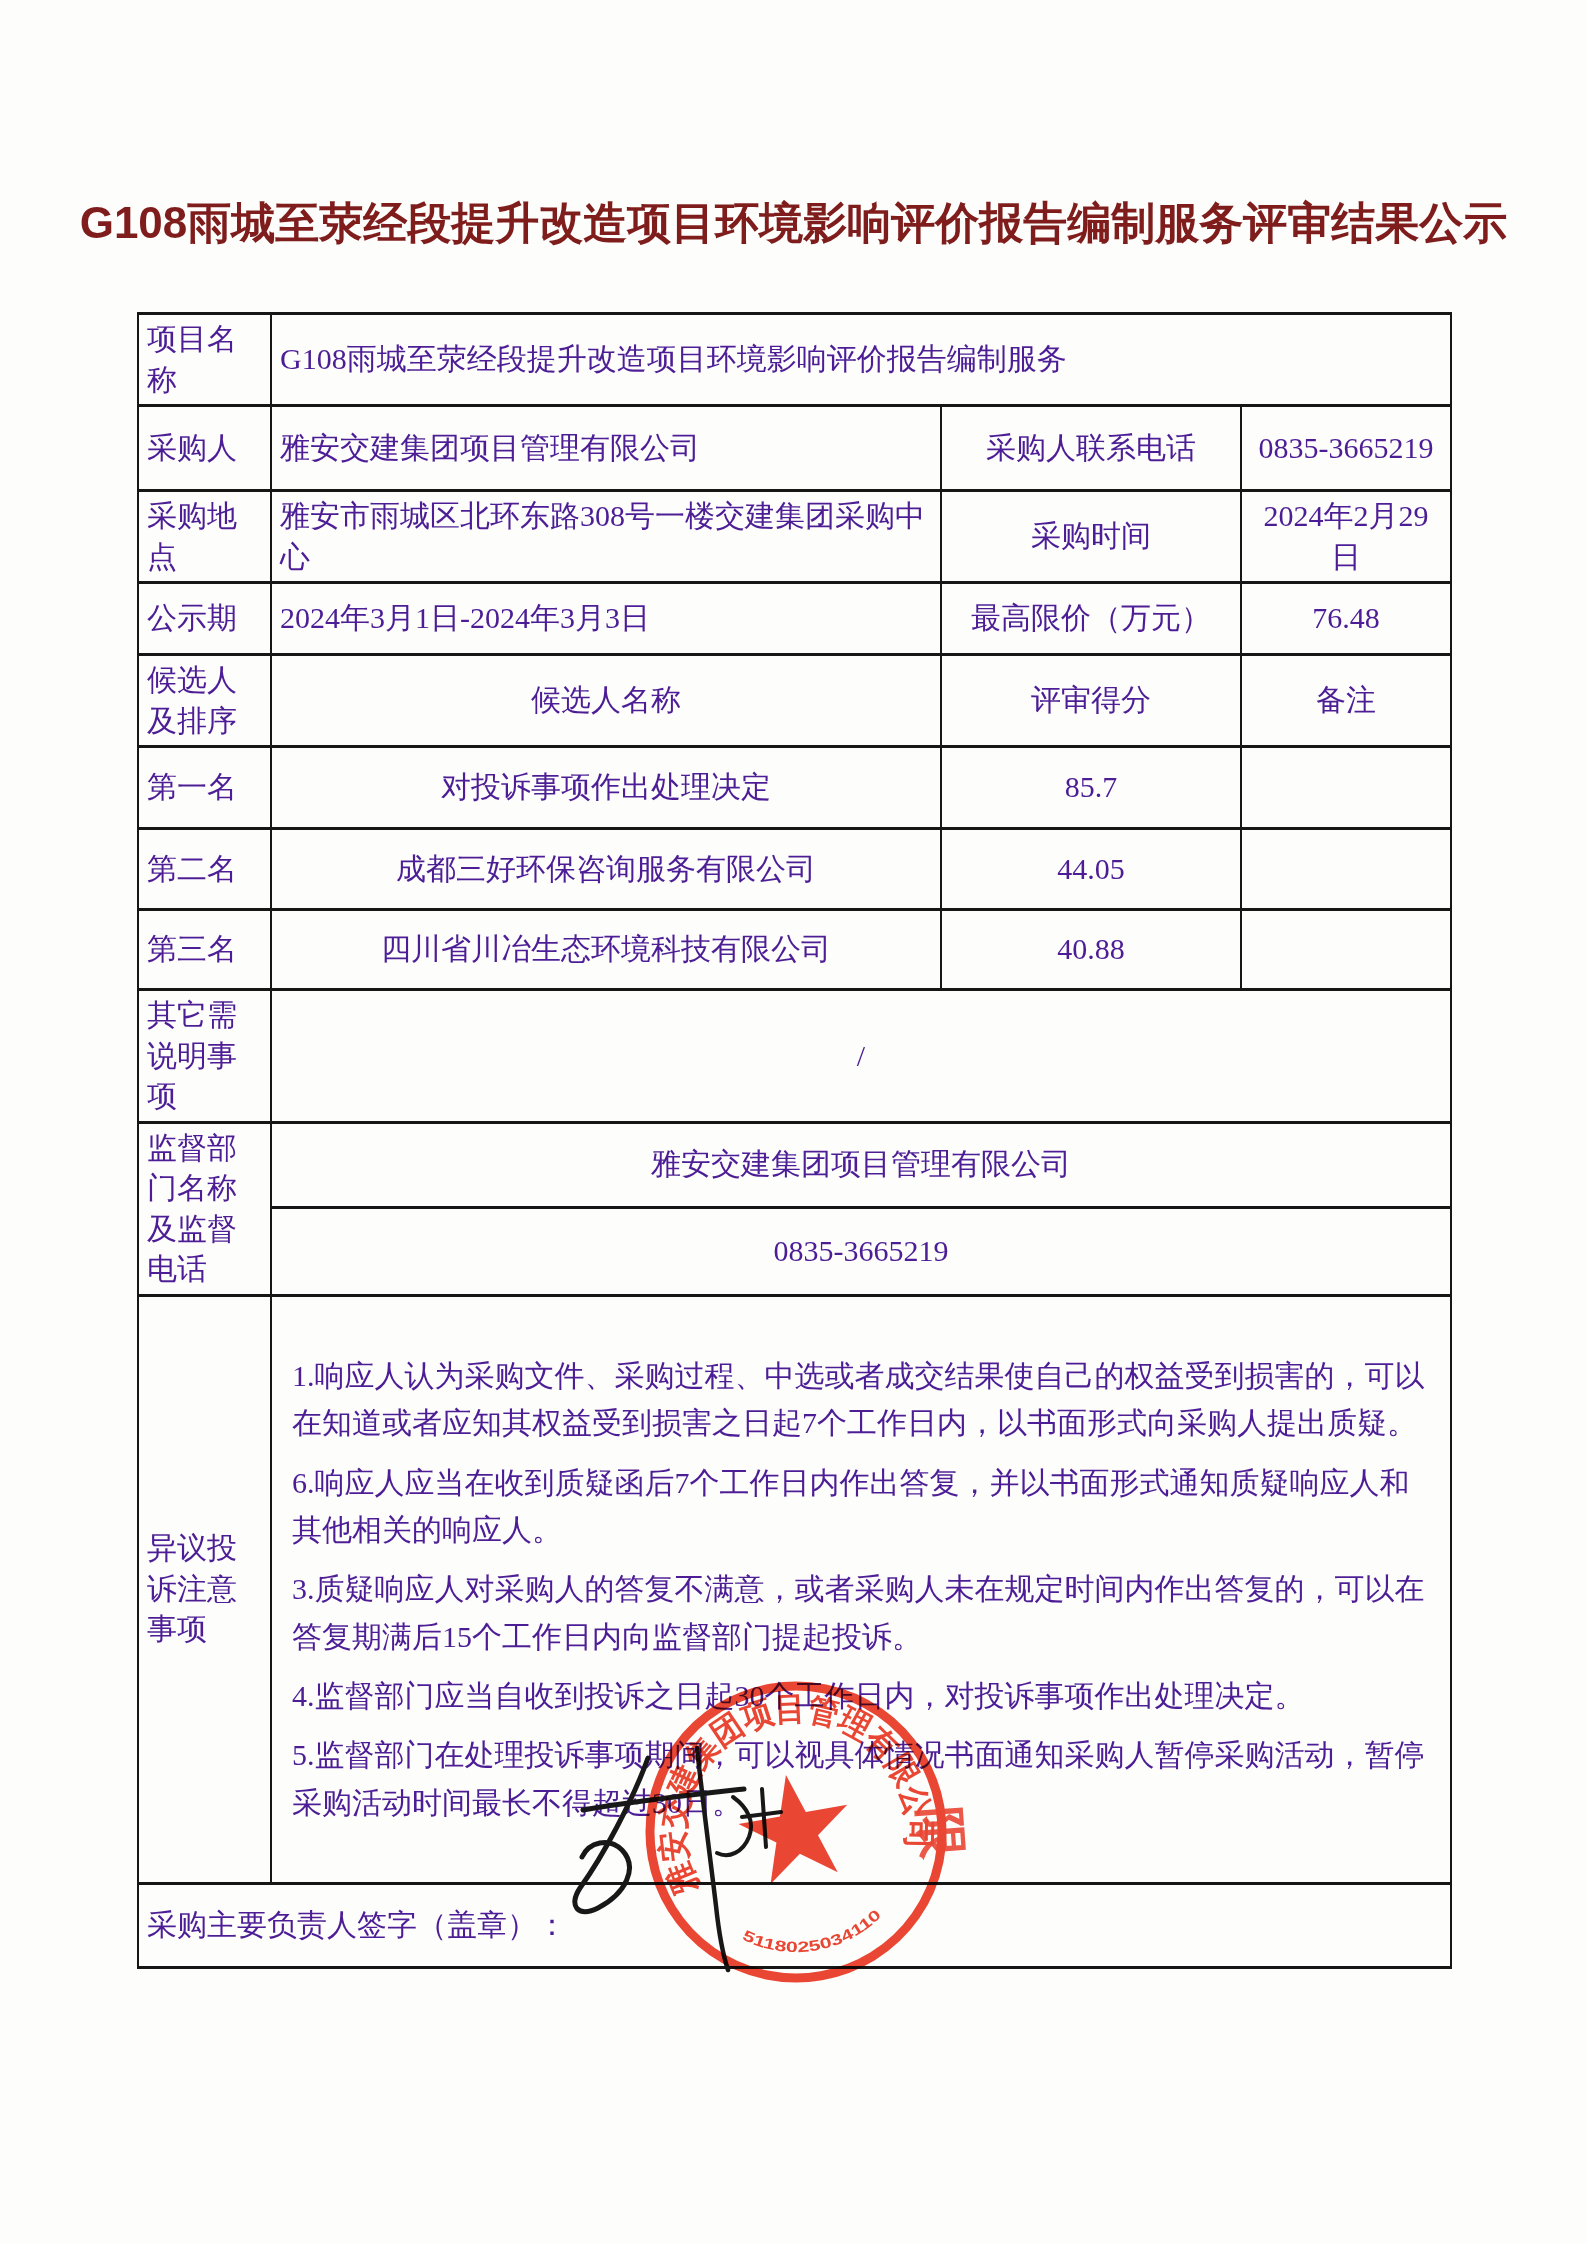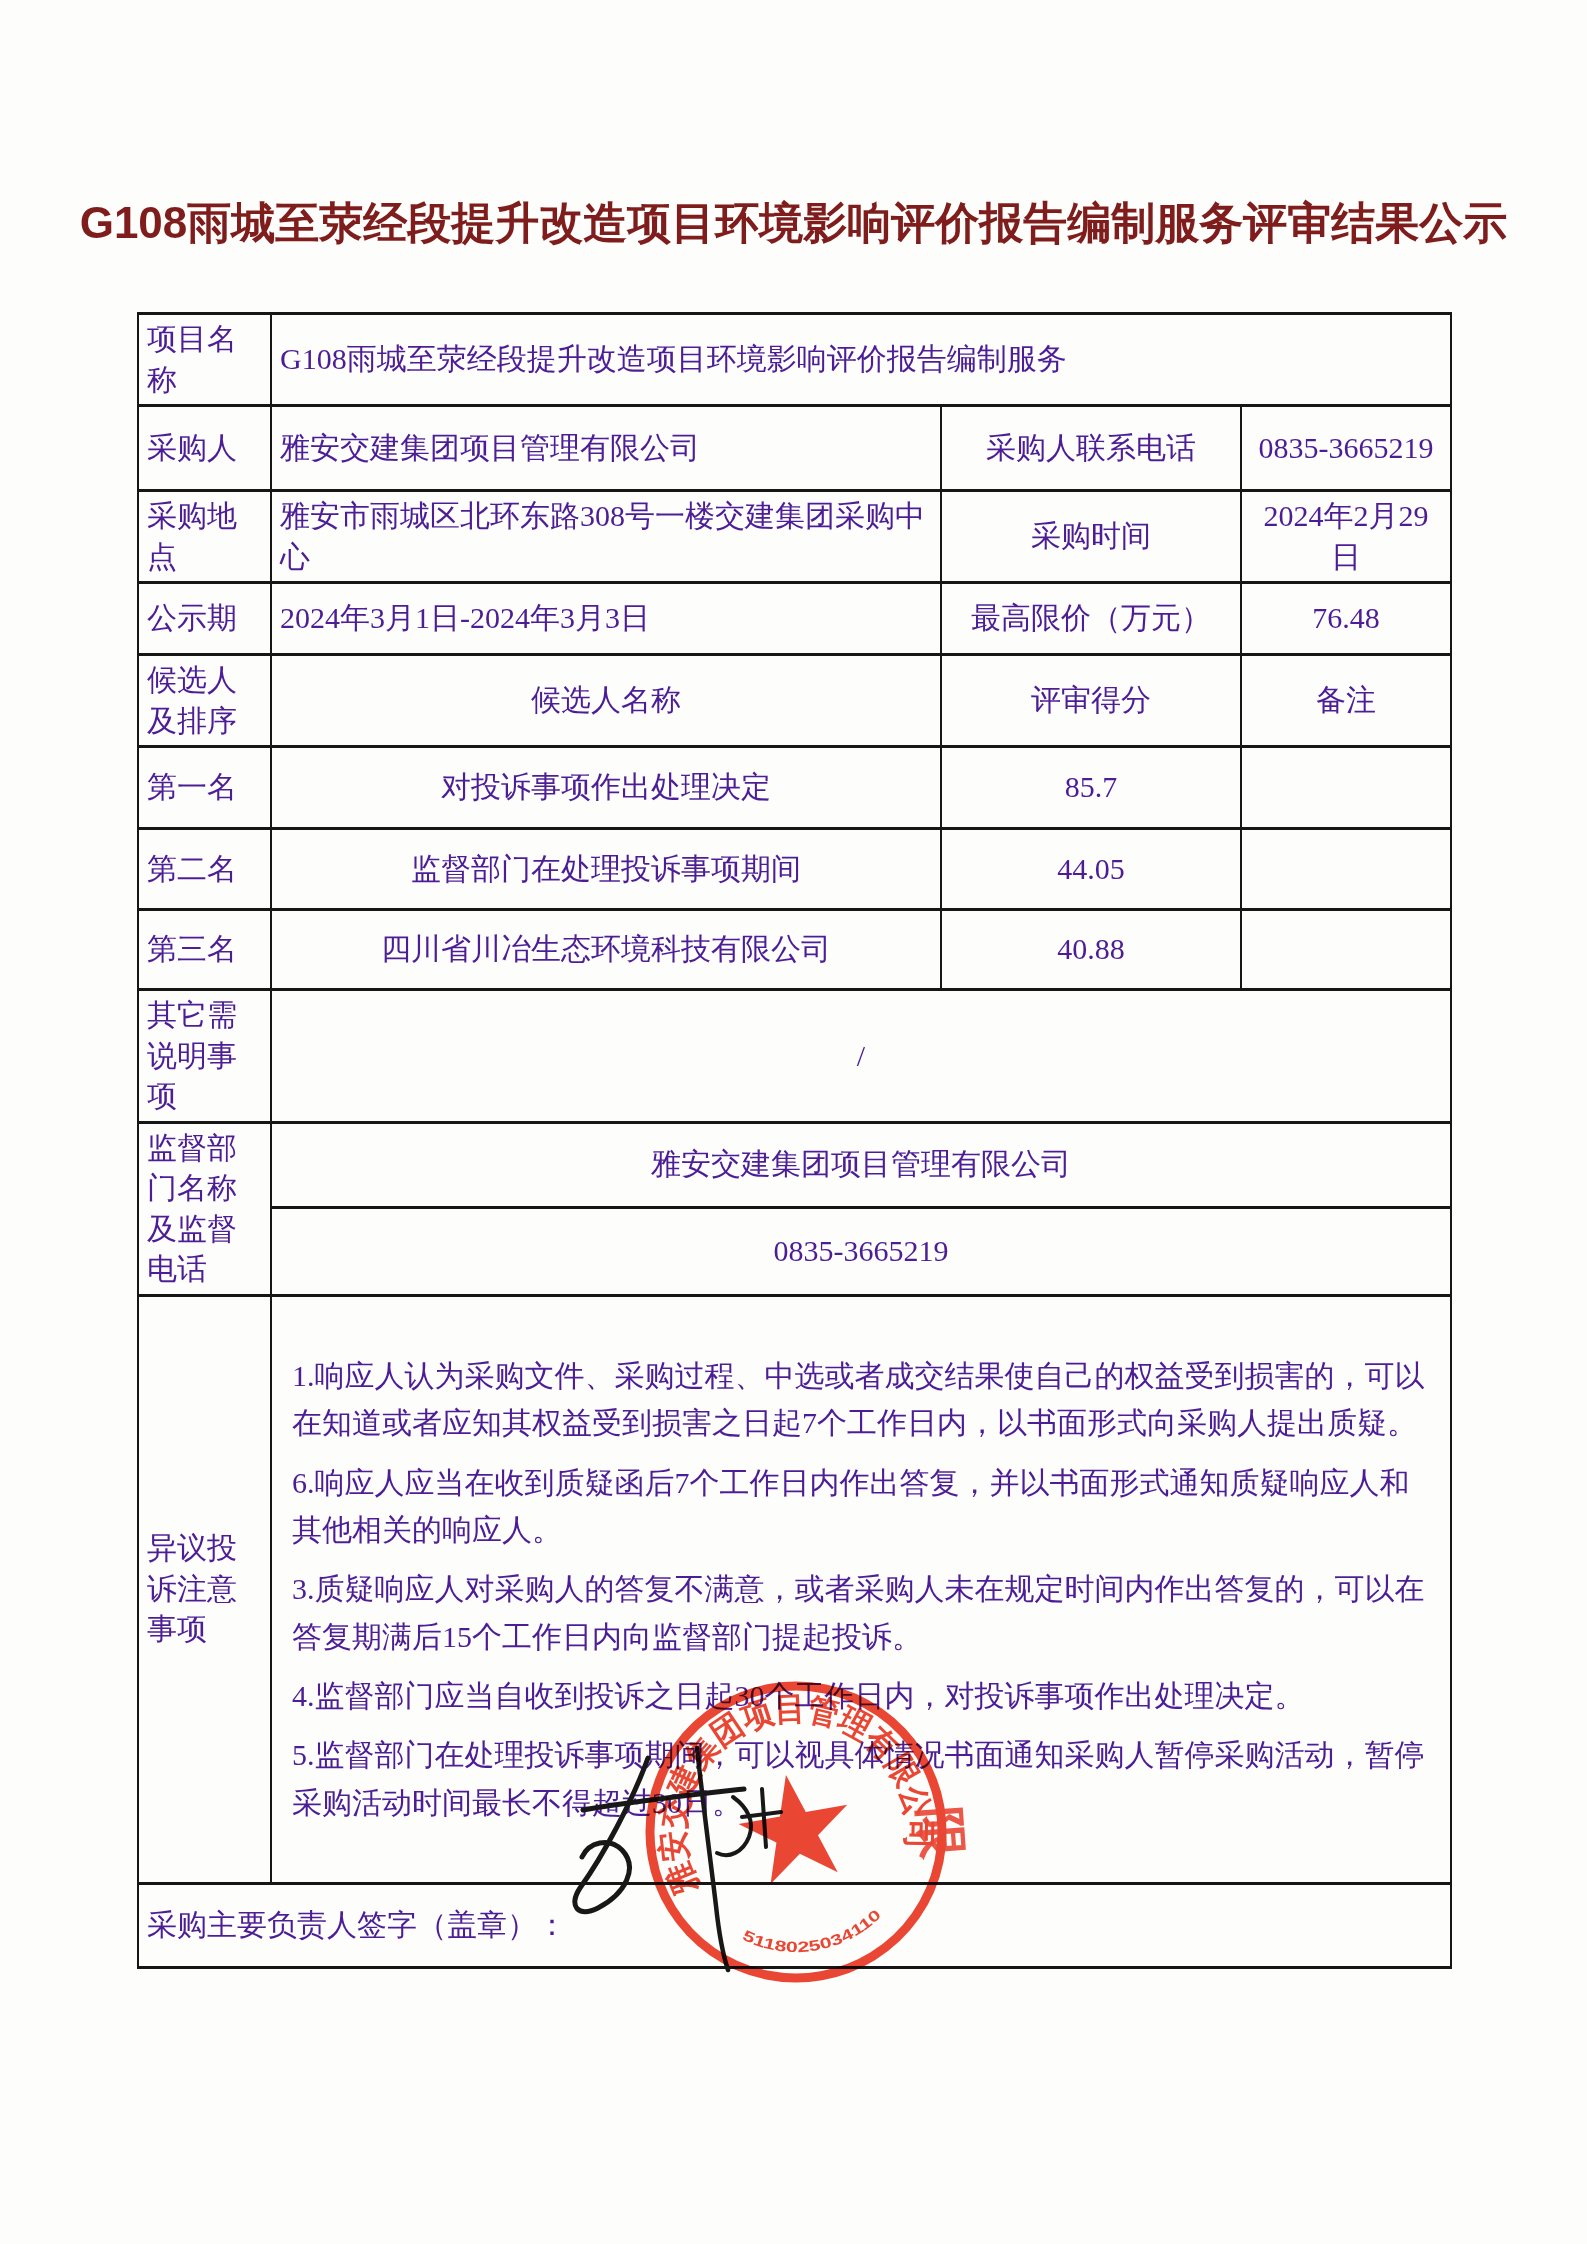--- a/index.html
+++ b/index.html
@@ -83,21 +83,21 @@
       <td class="ctr">备注</td>
     </tr>
     <tr style="height:82px">
       <td class="lbl">第一名</td>
       <td class="ctr">对投诉事项作出处理决定</td>
       <td class="ctr">85.7</td>
       <td class="ctr"></td>
     </tr>
     <tr style="height:81px">
       <td class="lbl">第二名</td>
-      <td class="ctr">监督部门在处理投诉事项期间</td>
+      <td class="ctr">成都三好环保咨询服务有限公司</td>
       <td class="ctr">44.05</td>
       <td class="ctr"></td>
     </tr>
     <tr style="height:80px">
       <td class="lbl">第三名</td>
       <td class="ctr">四川省川冶生态环境科技有限公司</td>
       <td class="ctr">40.88</td>
       <td class="ctr"></td>
     </tr>
     <tr style="height:80px">

